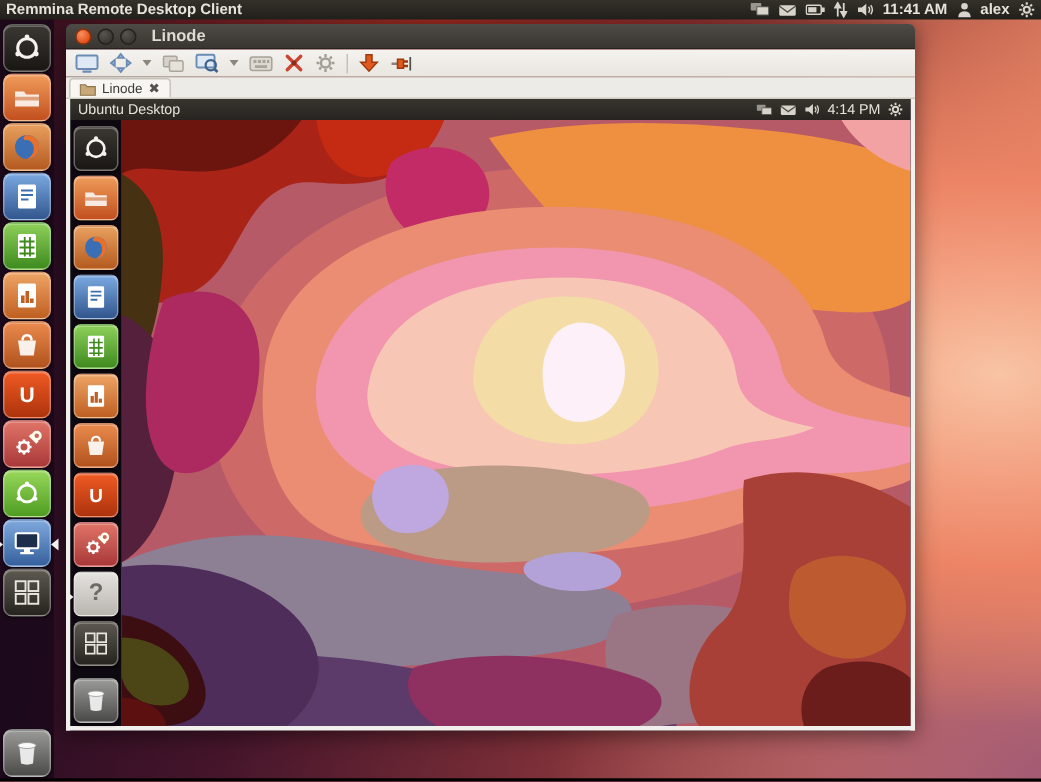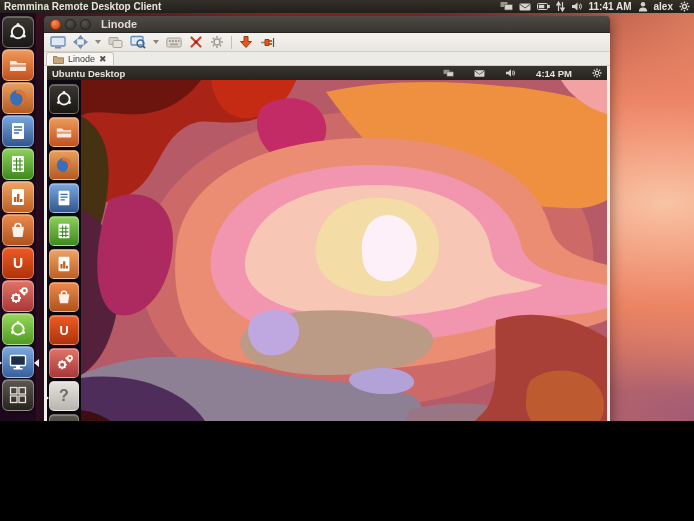--- a/index.html
+++ b/index.html
@@ -1,18 +1,18 @@
 <!DOCTYPE html>
 <html><head>
 <meta charset="utf-8">
 <style>
   html,body{margin:0;padding:0;background:#000;}
   *{box-sizing:border-box;}
   .stage{
-    position:relative;width:694px;height:421px;overflow:hidden;
+    position:relative;width:694px;height:519px;overflow:hidden;
     font-family:"Liberation Sans","DejaVu Sans",sans-serif;
     background:
       radial-gradient(55% 45% at 96% 48%, #f8c4a4 0%, #f3a081 30%, #ec8465 55%, rgba(236,132,101,0) 100%),
       radial-gradient(70% 60% at 102% 100%, #a05874 0%, rgba(160,88,116,0) 70%),
       radial-gradient(60% 42% at 42% 2%, #9c2a20 0%, rgba(156,42,32,0) 75%),
       linear-gradient(100deg,#200a1e 0%,#45152b 30%,#7e3038 58%,#c66852 82%,#e98a68 100%);
     padding-left: 44px;
   }
   
   .host-panel{
@@ -76,21 +76,21 @@
   .tb-sep{width:1px;height:13px;background:#c6c1b8;}
   .caret{width:0;height:0;border-left:3px solid transparent;border-right:3px solid transparent;border-top:4px solid #8a857d;}
   .tabbar{height:14px;background:#ecebe7;border-bottom:1px solid #cfcac2;
     display:flex;align-items:flex-end;padding-left:2px;}
   .tab{height:13px;background:#f7f6f3;border:1px solid #c9c4bb;border-bottom:none;
     border-radius:3px 3px 0 0;display:flex;align-items:center;gap:4px;
     padding:0 6px;font-size:9px;color:#3c3a36;}
   .tab .tclose{font-size:9px;color:#55524c;font-weight:bold;cursor:default;}
   .display{height:421px;border:3px solid #f2f0ec;border-top:none;background:#100a12;}
   .remote-panel{height:14px;background:linear-gradient(#38352f,#262420);
-    display:flex;align-items:center;color:#e7e3da;font-size:9.5px;font-weight:bold;
+    display:flex;align-items:center;color:#e7e3da;font-size:9.5px;font-weight:normal;
     padding:0 5px;}
   .remote-body{display:flex;height:404px;}
   .remote-launcher{width:34px;height:404px;background:#0e0810;display:flex;
     flex-direction:column;align-items:center;padding-top:4px;gap:3px;}
   .remote-launcher .tile{width:30px;height:30px;border-radius:5px;}
   .remote-launcher .tile svg{width:18px;height:18px;}
   .remote-screen{width:526px;height:404px;position:relative;}
   .remote-screen svg{display:block;width:526px;height:404px;}
 </style>
 </head>
@@ -346,21 +346,21 @@
         <span>Linode</span>
         <span class="tclose">✖</span>
       </div>
     </div>
 
     <div class="display">
 
       <div class="remote-panel">
         <span>Ubuntu Desktop</span>
         <span class="spacer" style="flex:1"></span>
-        <span class="ind" style="gap:20px;">
+        <span class="ind" style="gap:5px;">
           <span>
               <svg width="11" height="9" viewBox="0 0 13 11">
                 <rect x="0.5" y="1" width="7" height="5" rx="0.5" fill="#9a958c"></rect>
                 <rect x="4.5" y="3.5" width="8" height="5.5" rx="0.5" fill="#d8d4cb" stroke="#55524b" stroke-width="0.7"></rect>
               </svg>
             </span>
           <span>
               <svg width="11" height="9" viewBox="0 0 12 10">
                 <rect x="0.5" y="1.5" width="11" height="7" rx="1" fill="#d8d4cb"></rect>
                 <path d="M0.5 2 L6 6 L11.5 2" stroke="#55524b" stroke-width="1" fill="none"></path>

